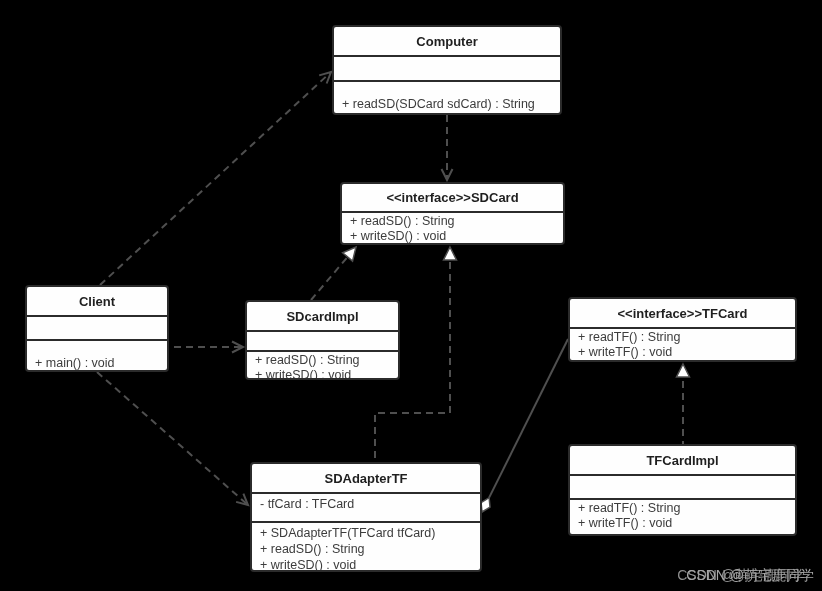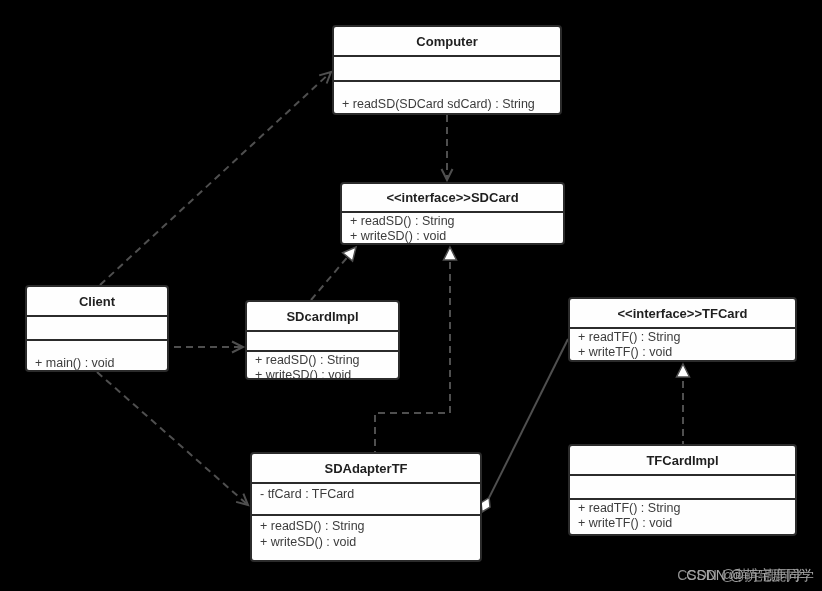--- a/index.html
+++ b/index.html
@@ -117,26 +117,27 @@
   </div>
 
   <div class="uml-class" style="left:568px;top:297px;width:229px;height:65px">
     <div class="uml-title" style="height:28px">&lt;&lt;interface&gt;&gt;TFCard</div>
     <div class="uml-sec uml-methods tight">
       <div>+ readTF() : String</div>
       <div>+ writeTF() : void</div>
     </div>
   </div>
 
-  <div class="uml-class" style="left:250px;top:452px;width:232px;height:110px">
+  <div class="uml-class" style="left:250px;top:462px;width:232px;height:110px">
     <div class="uml-title" style="height:28px">SDAdapterTF</div>
     <div class="uml-sec" style="height:32px">
       <div>- tfCard : TFCard</div>
     </div>
     <div class="uml-sec uml-methods" style="padding-top:2px">
+      <div>+ SDAdapterTF(TFCard tfCard)</div>
       <div>+ readSD() : String</div>
       <div>+ writeSD() : void</div>
     </div>
   </div>
 
   <div class="uml-class" style="left:568px;top:444px;width:229px;height:92px">
     <div class="uml-title" style="height:28px">TFCardImpl</div>
     <div class="uml-sec" style="height:24px"></div>
     <div class="uml-sec uml-methods tight">
       <div>+ readTF() : String</div>

